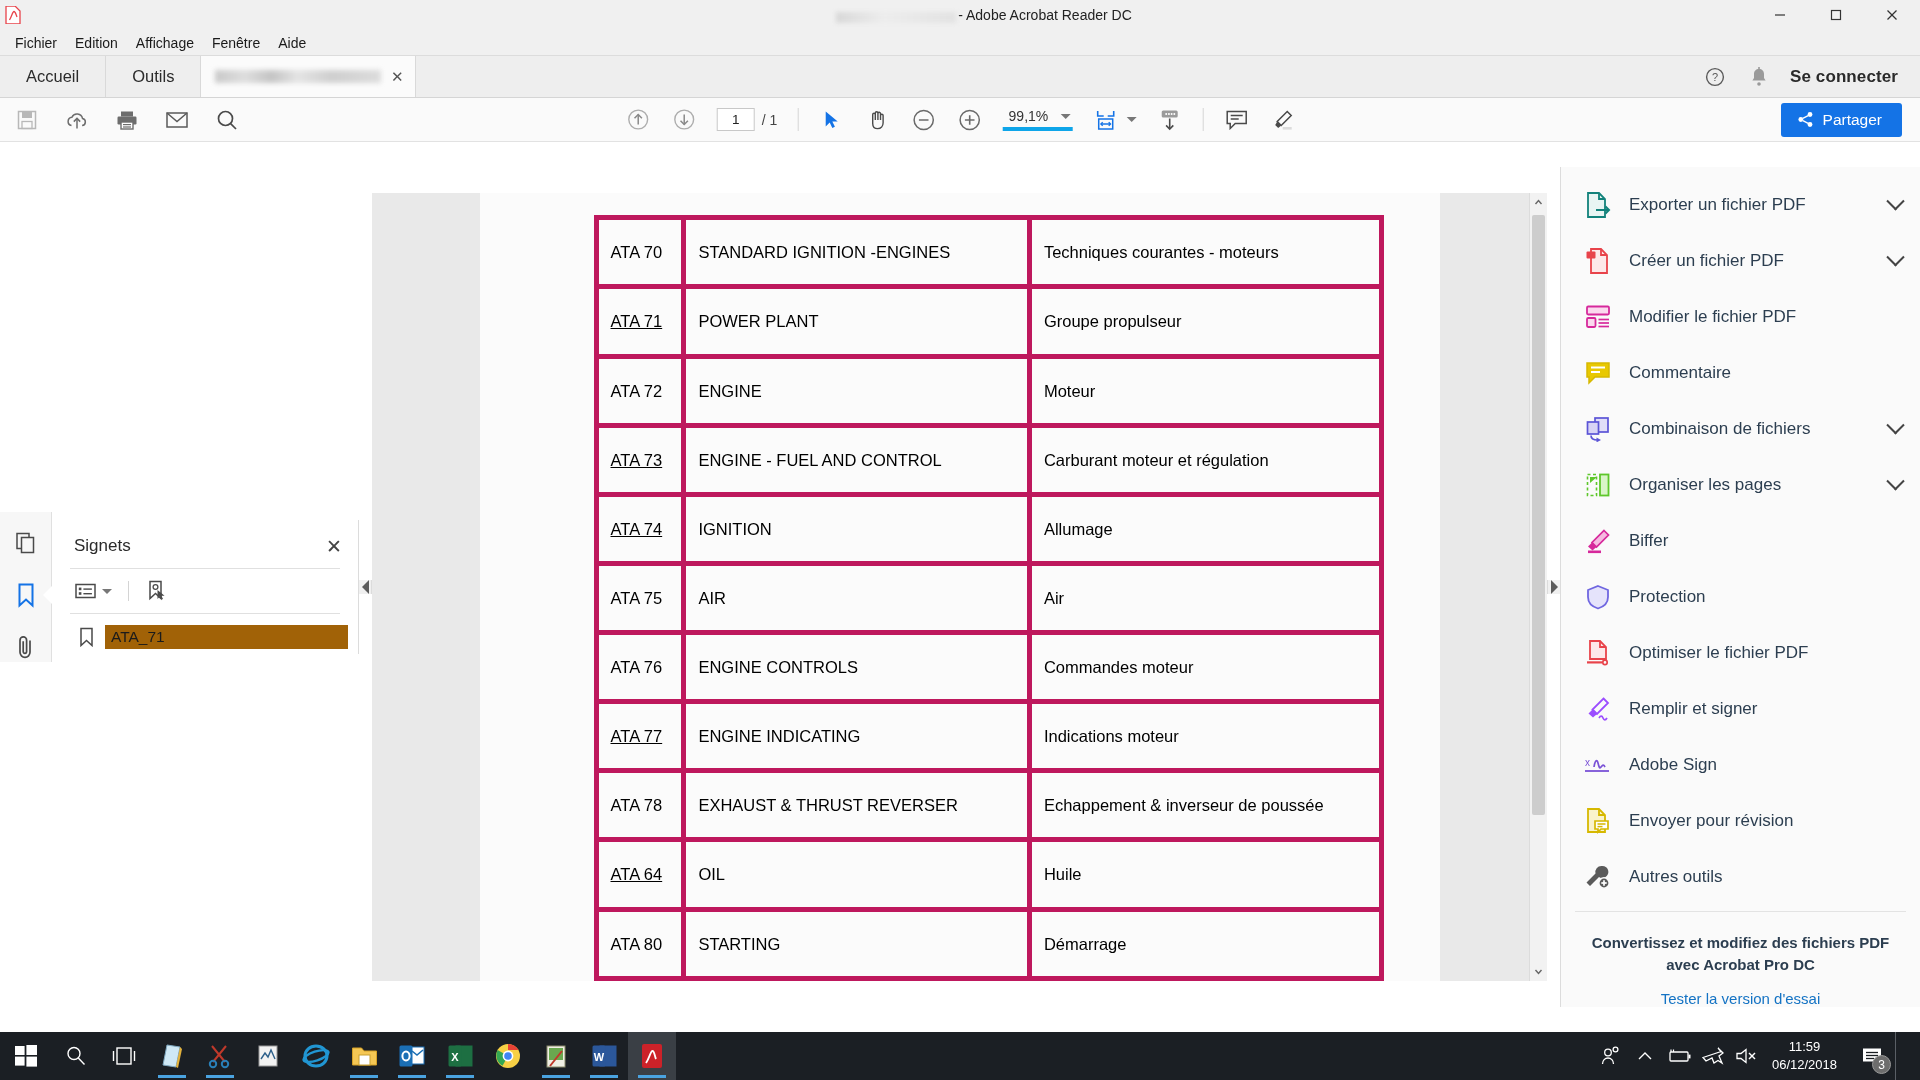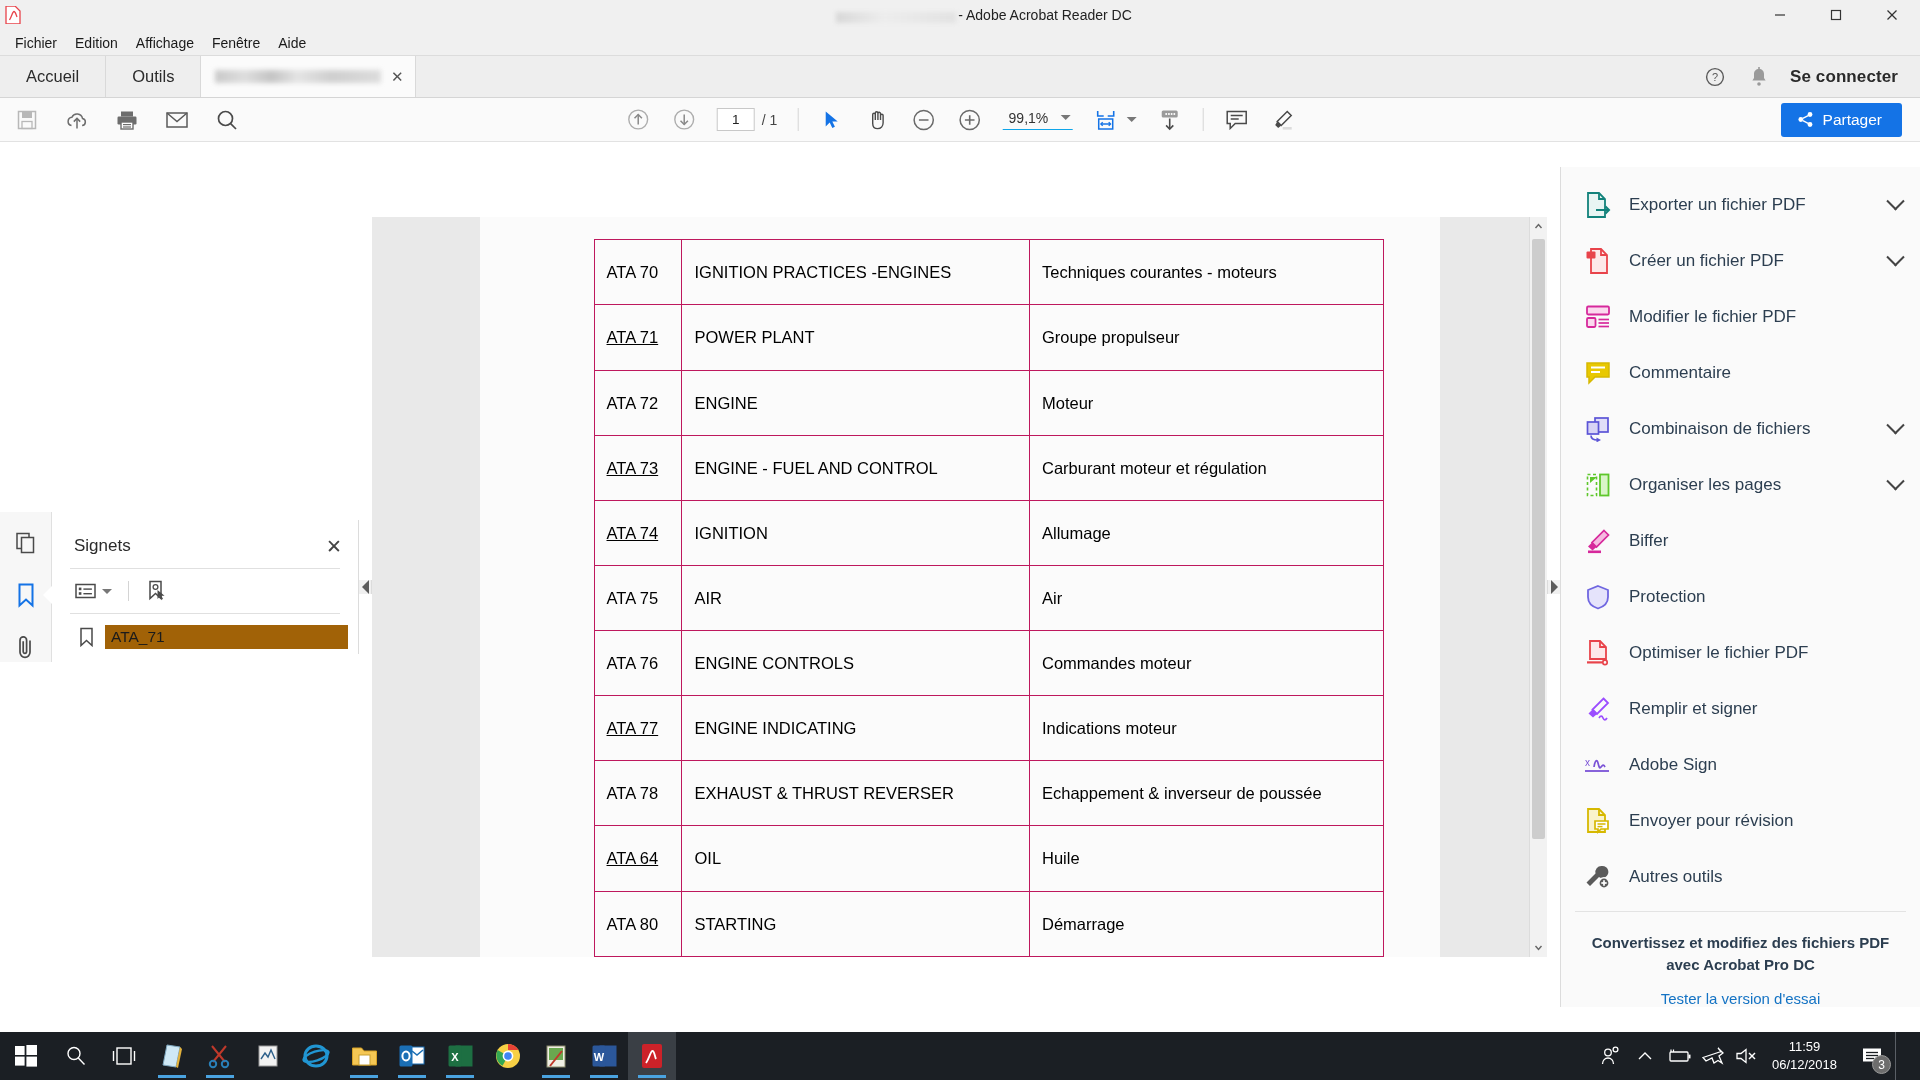--- a/index.html
+++ b/index.html
@@ -112,21 +112,21 @@
   .page-input {
     width: 38px; height: 23px;
     border: 1px solid #c8c8c8; background: #fff;
     font-size: 13.5px; text-align: center; color: #222;
     font-family: "Liberation Sans", sans-serif;
   }
   .page-total { font-size: 14px; color: #444; }
   .divider { width: 1px; height: 23px; background: #d6d6d6; }
   .zoombox {
     display: flex; align-items: center; gap: 12px;
-    border-bottom: 1px solid #0ea5e9;
+    border-bottom: 4px solid #0ea5e9;
     padding: 0 2px 3px 2px;
   }
   .zoom-val { font-size: 14px; color: #333; min-width: 44px; text-align: right; }
   .caret { width: 0; height: 0; border-left: 5px solid transparent; border-right: 5px solid transparent; border-top: 5px solid #777; }
   .share-btn {
     position: absolute; right: 18px;
     display: flex; align-items: center; gap: 9px;
     background: #1473e6; color: #fff;
     font-size: 15.5px; border-radius: 3px;
     padding: 8px 20px 8px 16px;
@@ -201,21 +201,21 @@
     margin-top: 0; padding: 22px 0 0 0;
     position: relative;
   }
   table.ata {
     border-collapse: collapse;
     margin: 0 0 0 114px;
     width: 790px;
     background: #fbfbfb;
   }
   table.ata td {
-    border: 1px solid #be185d;
+    border: 5px solid #be185d;
     font-size: 16.5px; color: #000;
     padding: 23px 10px 23px 12px;
     vertical-align: middle;
     line-height: 1.1;
     font-family: "Liberation Sans", sans-serif;
   }
   td.c-code { width: 88px; white-space: nowrap; }
   td.c-en   { width: 348px; }
   td.c-fr   { width: 354px; }
   .link { text-decoration: underline; }
@@ -552,21 +552,21 @@
   <div class="collapse-handle">
     <span class="tri-left"></span>
   </div>
 
   <div class="docview">
     <div class="page">
       <table class="ata">
         <tbody>
           <tr>
             <td class="c-code"><span>ATA 70</span></td>
-            <td class="c-en">IGNITION PRACTICES -ENGINES</td>
+            <td class="c-en">STANDARD IGNITION -ENGINES</td>
             <td class="c-fr">Techniques courantes - moteurs</td>
           </tr>
           <tr>
             <td class="c-code"><span class="link">ATA 71</span></td>
             <td class="c-en">POWER PLANT</td>
             <td class="c-fr">Groupe propulseur</td>
           </tr>
           <tr>
             <td class="c-code"><span>ATA 72</span></td>
             <td class="c-en">ENGINE</td>

